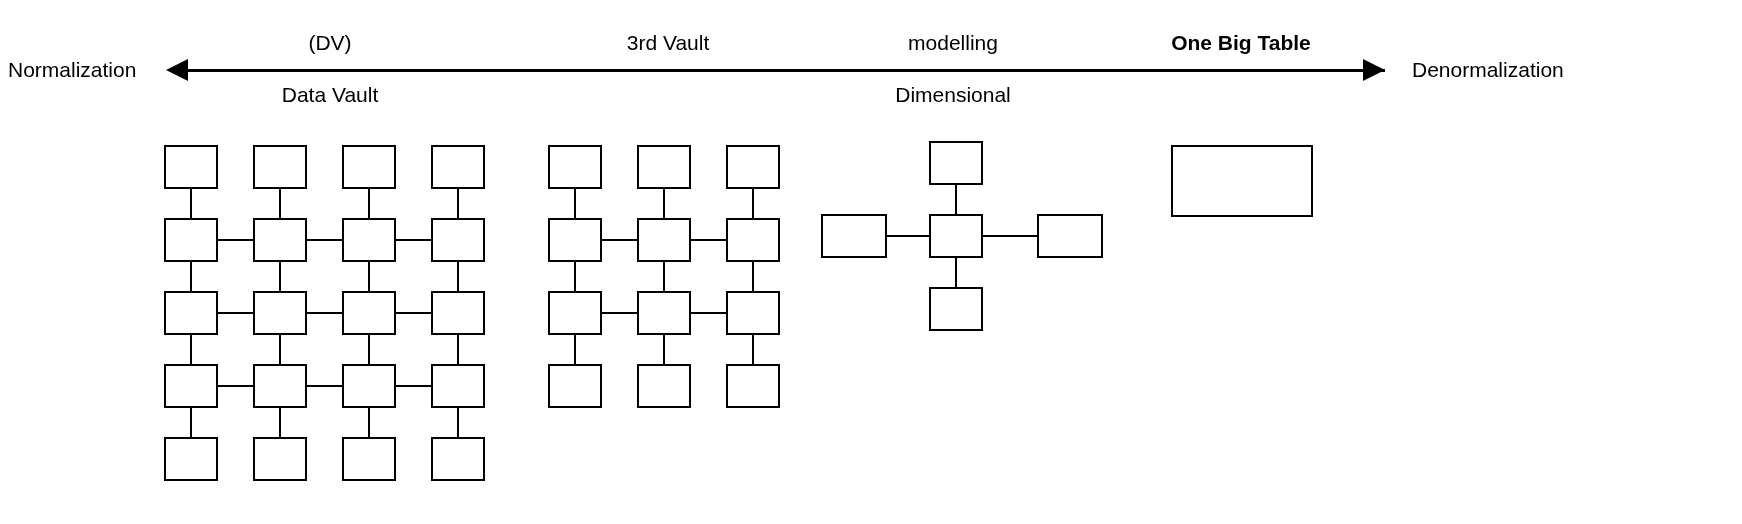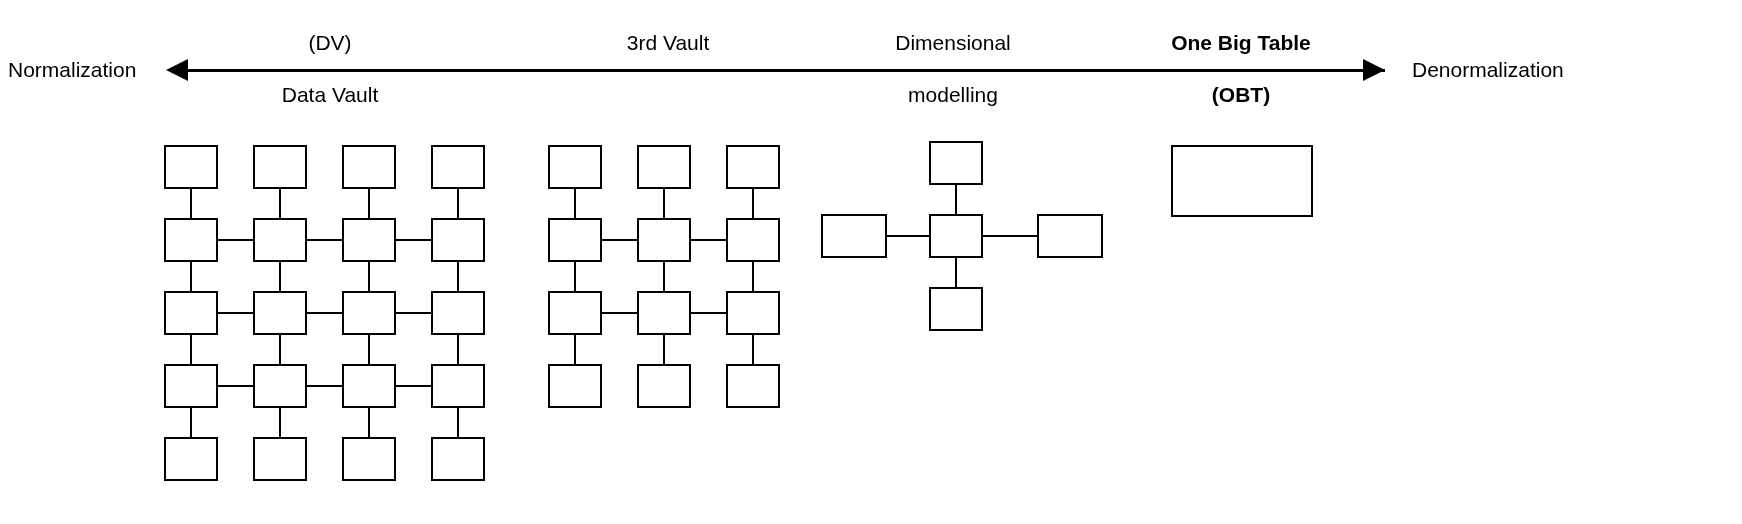--- a/index.html
+++ b/index.html
@@ -98,26 +98,25 @@
   <div class="arrowhead" id="arrowhead-right"></div>
 
   <div class="stage-caption" id="caption-0" style="width: 320px; left: 170px;">
     <div>(DV)</div>
     <div>Data Vault</div>
   </div>
   <div class="stage-caption" id="caption-1" style="width: 320px; left: 508px;">
     <div>3rd Vault</div>
   </div>
   <div class="stage-caption" id="caption-2" style="width: 320px; left: 793px;">
+    <div>modelling</div>
     <div>Dimensional</div>
-    <div>modelling</div>
   </div>
   <div class="stage-caption" id="caption-3" style="width: 320px; left: 1081px; font-weight: bold;">
     <div>One Big Table</div>
-    <div>(OBT)</div>
   </div>
 
   <div class="model-group" id="diagram-0">
       <div class="edge v" style="left: 189.75px; top: 189px; height: 29px;"></div>
       <div class="edge v" style="left: 189.75px; top: 262px; height: 29px;"></div>
       <div class="edge v" style="left: 189.75px; top: 335px; height: 29px;"></div>
       <div class="edge v" style="left: 189.75px; top: 408px; height: 29px;"></div>
       <div class="edge v" style="left: 278.75px; top: 189px; height: 29px;"></div>
       <div class="edge v" style="left: 278.75px; top: 262px; height: 29px;"></div>
       <div class="edge v" style="left: 278.75px; top: 335px; height: 29px;"></div>

